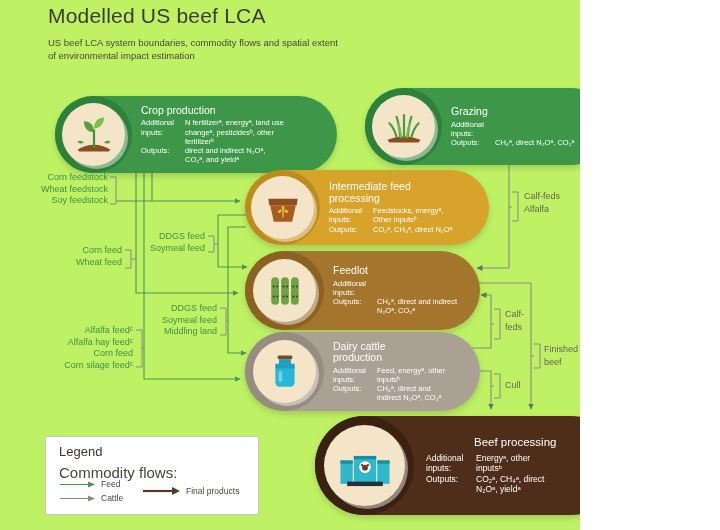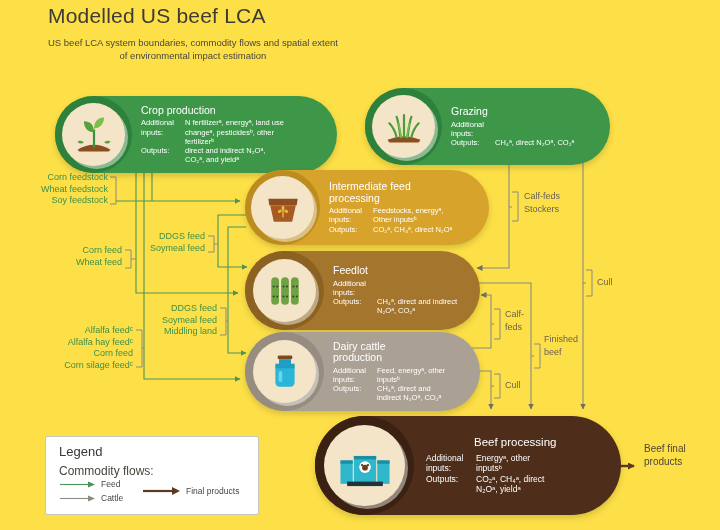--- a/index.html
+++ b/index.html
@@ -1,22 +1,22 @@
 <!DOCTYPE html>
 <html><head>
 <meta charset="utf-8">
 <style>
   html,body{margin:0;padding:0;background:#fff;}
   .canvas{
-    position:relative;width:720px;height:530px;background:#fde047;
+    position:relative;width:580px;height:530px;background:#bef264;
     font-family:"Liberation Sans","DejaVu Sans",sans-serif;overflow:hidden;
   }
   .page-title{position:absolute;left:48px;top:4px;font-size:21px;font-weight:500;
     color:#3E3A35;letter-spacing:.2px;}
-  .page-subtitle{position:absolute;left:48px;top:36px;font-size:9.5px;color:#4A463F;line-height:1.4;text-align:center;}
+  .page-subtitle{position:absolute;left:48px;top:36px;font-size:9.5px;color:#4A463F;line-height:1.4;}
 
   svg.connectors{position:absolute;left:0;top:0;z-index:1;}
   .fl{stroke:#4D9456;stroke-width:1.1;fill:none;}
   .cl{stroke:#8B8A83;stroke-width:1.1;fill:none;}
   .pl{stroke:#5C3A21;stroke-width:2.4;fill:none;}
   .br{stroke:#8B8A83;stroke-width:1;fill:none;}
 
   
   .node{position:absolute;z-index:2;border-radius:999px;display:flex;align-items:center;
     color:#fff;box-shadow:0 3px 6px rgba(0,0,0,.16);}
@@ -63,31 +63,31 @@
   .fg2{left:130px;top:231px;width:75px;}
   .fg3{left:40px; top:245px;width:82px;}
   .fg4{left:140px;top:303px;width:77px;}
   .fg5{left:30px; top:325px;width:103px;}
 
   .cattle-label{position:absolute;z-index:3;font-size:9px;line-height:13px;color:#6A6156;}
   .cattle-label span{display:block;}
   .cg1{left:524px;top:190px;}
   .cg2{left:597px;top:276px;}
   .cg3{left:505px;top:308px;}
-  .cg4{left:544px;top:333px;}
+  .cg4{left:544px;top:343px;}
   .cg5{left:505px;top:379px;}
 
   .product-label{position:absolute;z-index:3;left:644px;top:442px;width:50px;
     font-size:10px;line-height:13px;color:#4F463B;}
 
   
   .legend{position:absolute;z-index:3;left:45px;top:436px;width:212px;height:77px;
     border:1px solid #C6C6C0;background:#fff;border-radius:2px;}
   .legend-title{position:absolute;left:13px;top:7px;font-size:13px;color:#3A3631;}
-  .legend-sub{position:absolute;left:13px;top:27px;font-size:12px;color:#4A463F;}
+  .legend-sub{position:absolute;left:13px;top:27px;font-size:15px;color:#4A463F;}
   .leg-item{position:absolute;display:flex;align-items:center;gap:4px;font-size:8.5px;color:#4A463F;}
   .leg-feed{left:13px;top:42px;}
   .leg-cattle{left:13px;top:56px;}
   .leg-final{left:96px;top:49px;}
 </style>
 </head>
 <body>
 
 <div class="canvas">
 
@@ -335,21 +335,21 @@
   </div>
   <div class="feed-labels fg5">
     <span>Alfalfa feedᶜ</span>
     <span>Alfalfa hay feedᶜ</span>
     <span>Corn feed</span>
     <span>Corn silage feedᶜ</span>
   </div>
 
   <div class="cattle-label cg1">
     <span>Calf-feds</span>
-    <span>Stockers</span>
+    <span>Alfalfa</span>
   </div>
   <div class="cattle-label cg2">
     <span>Cull</span>
   </div>
   <div class="cattle-label cg3">
     <span>Calf-</span>
     <span>feds</span>
   </div>
   <div class="cattle-label cg4">
     <span>Finished</span>

